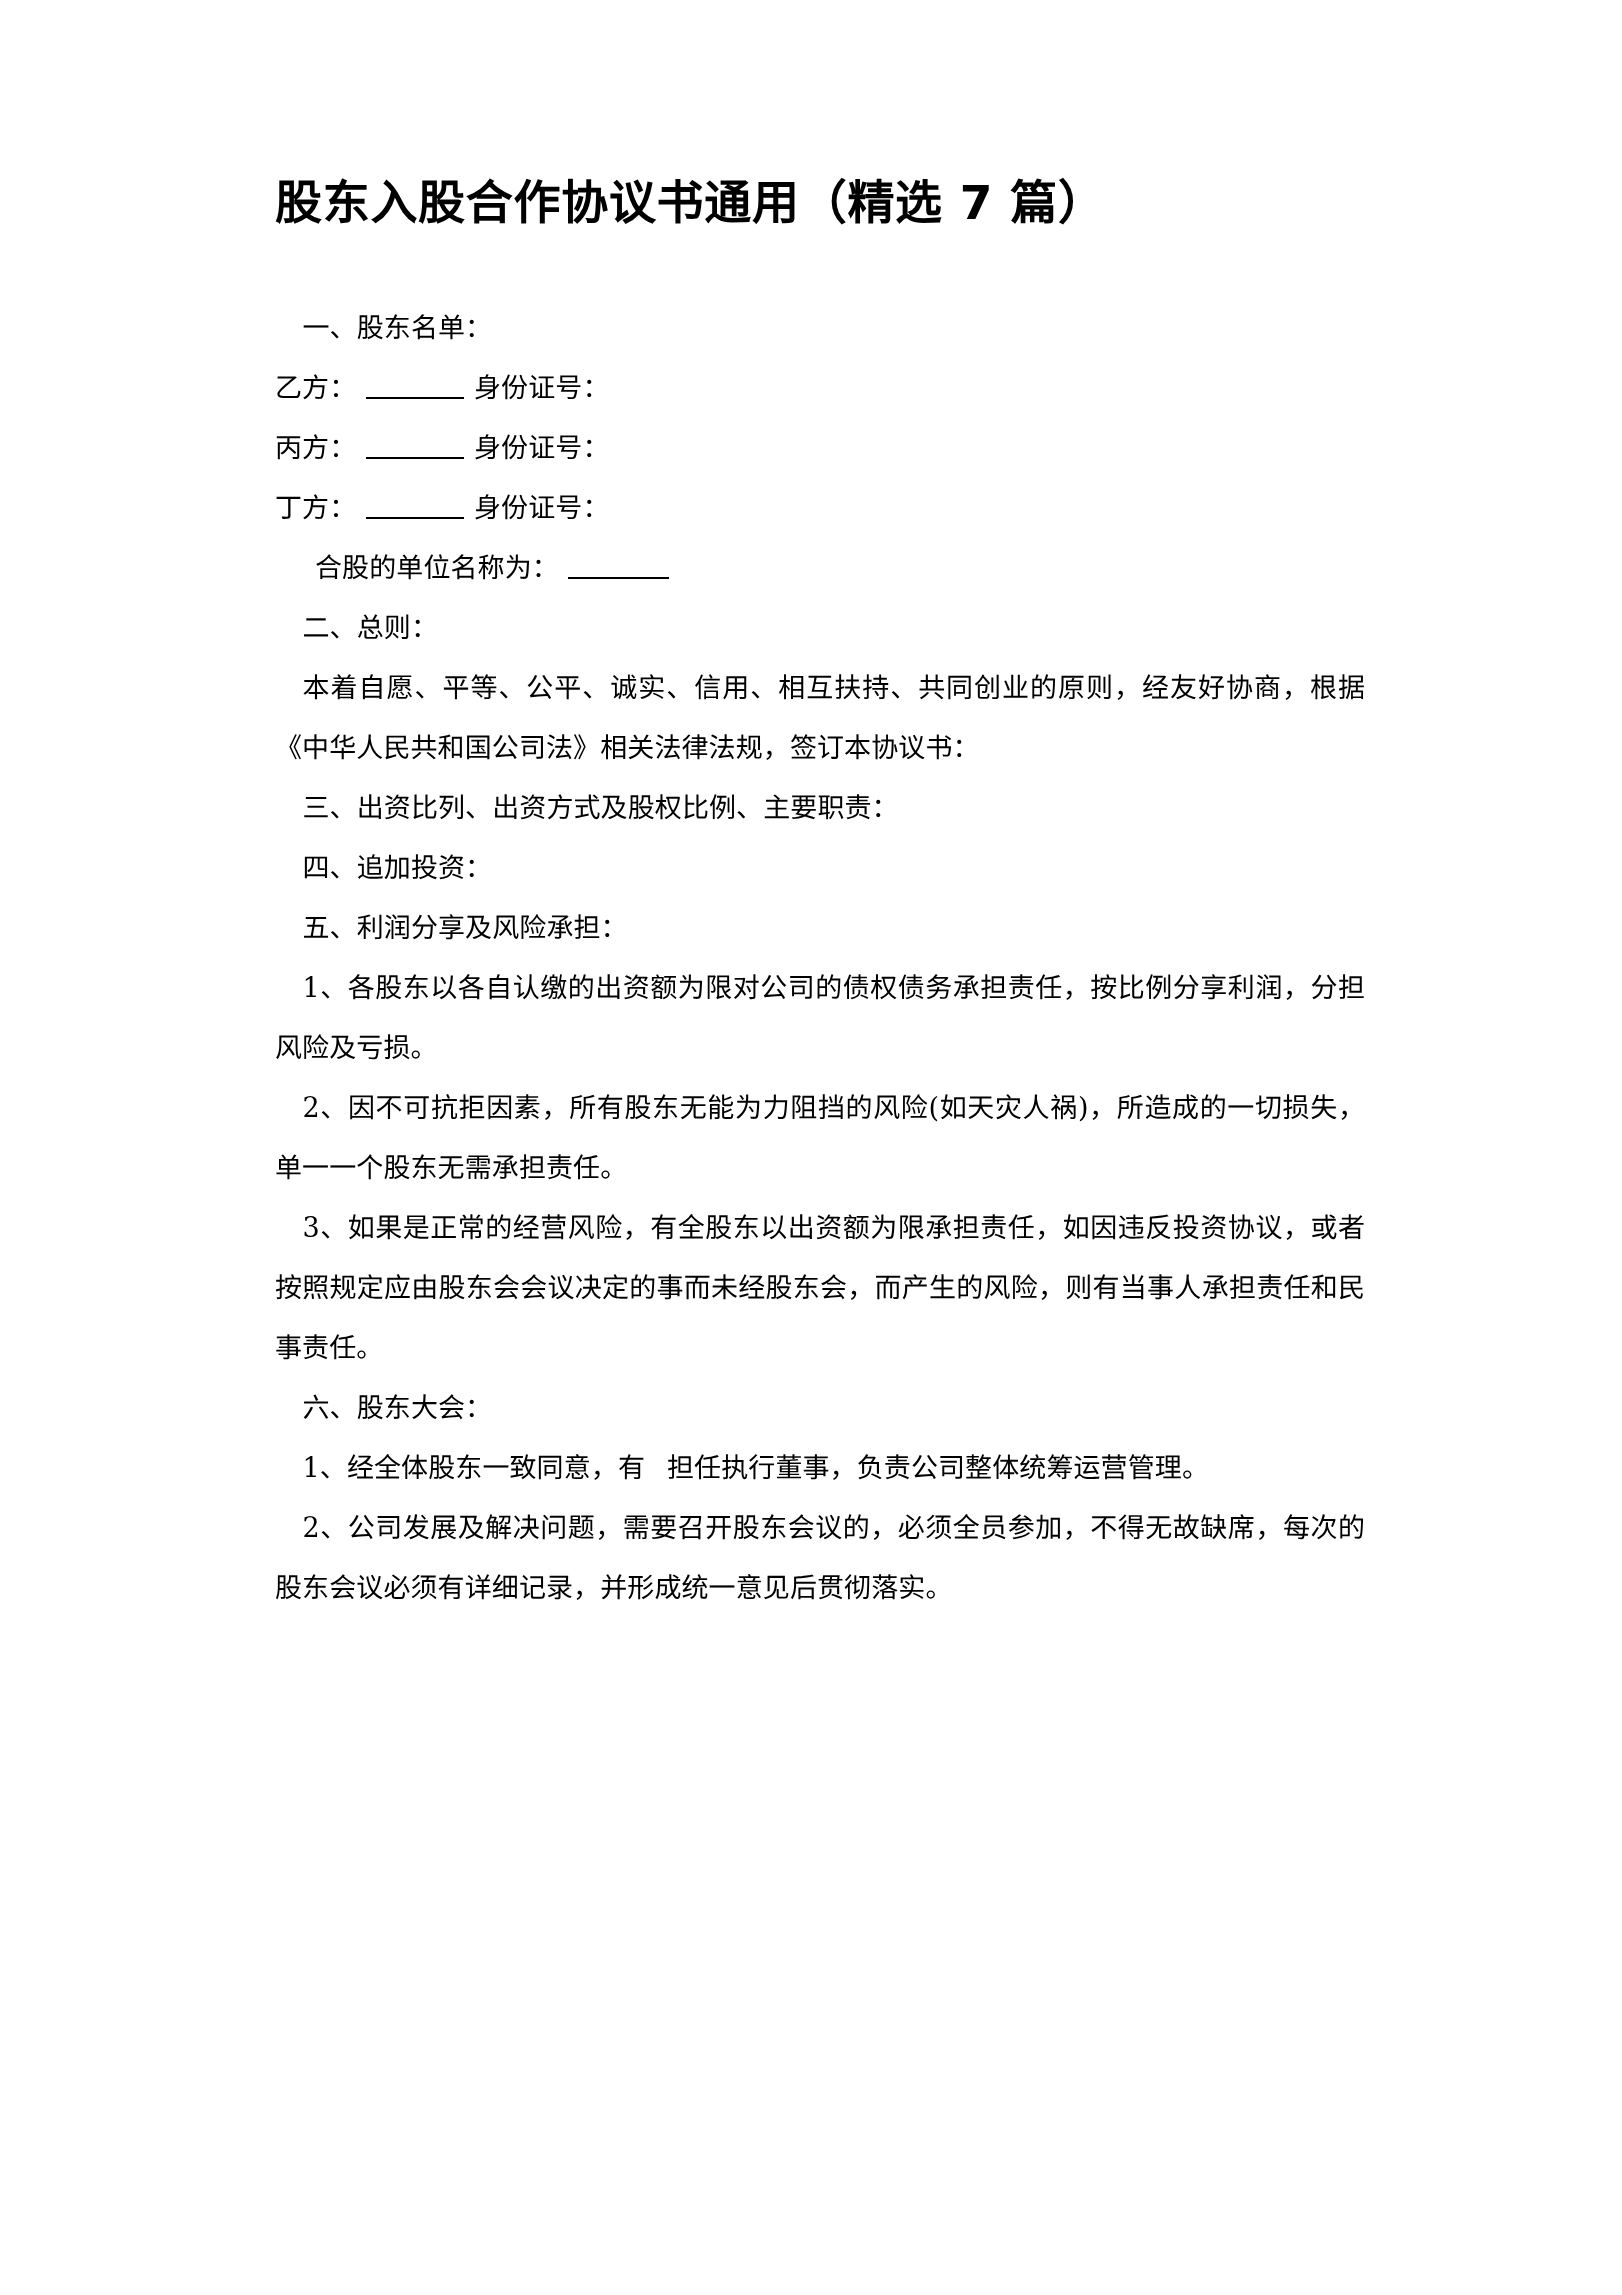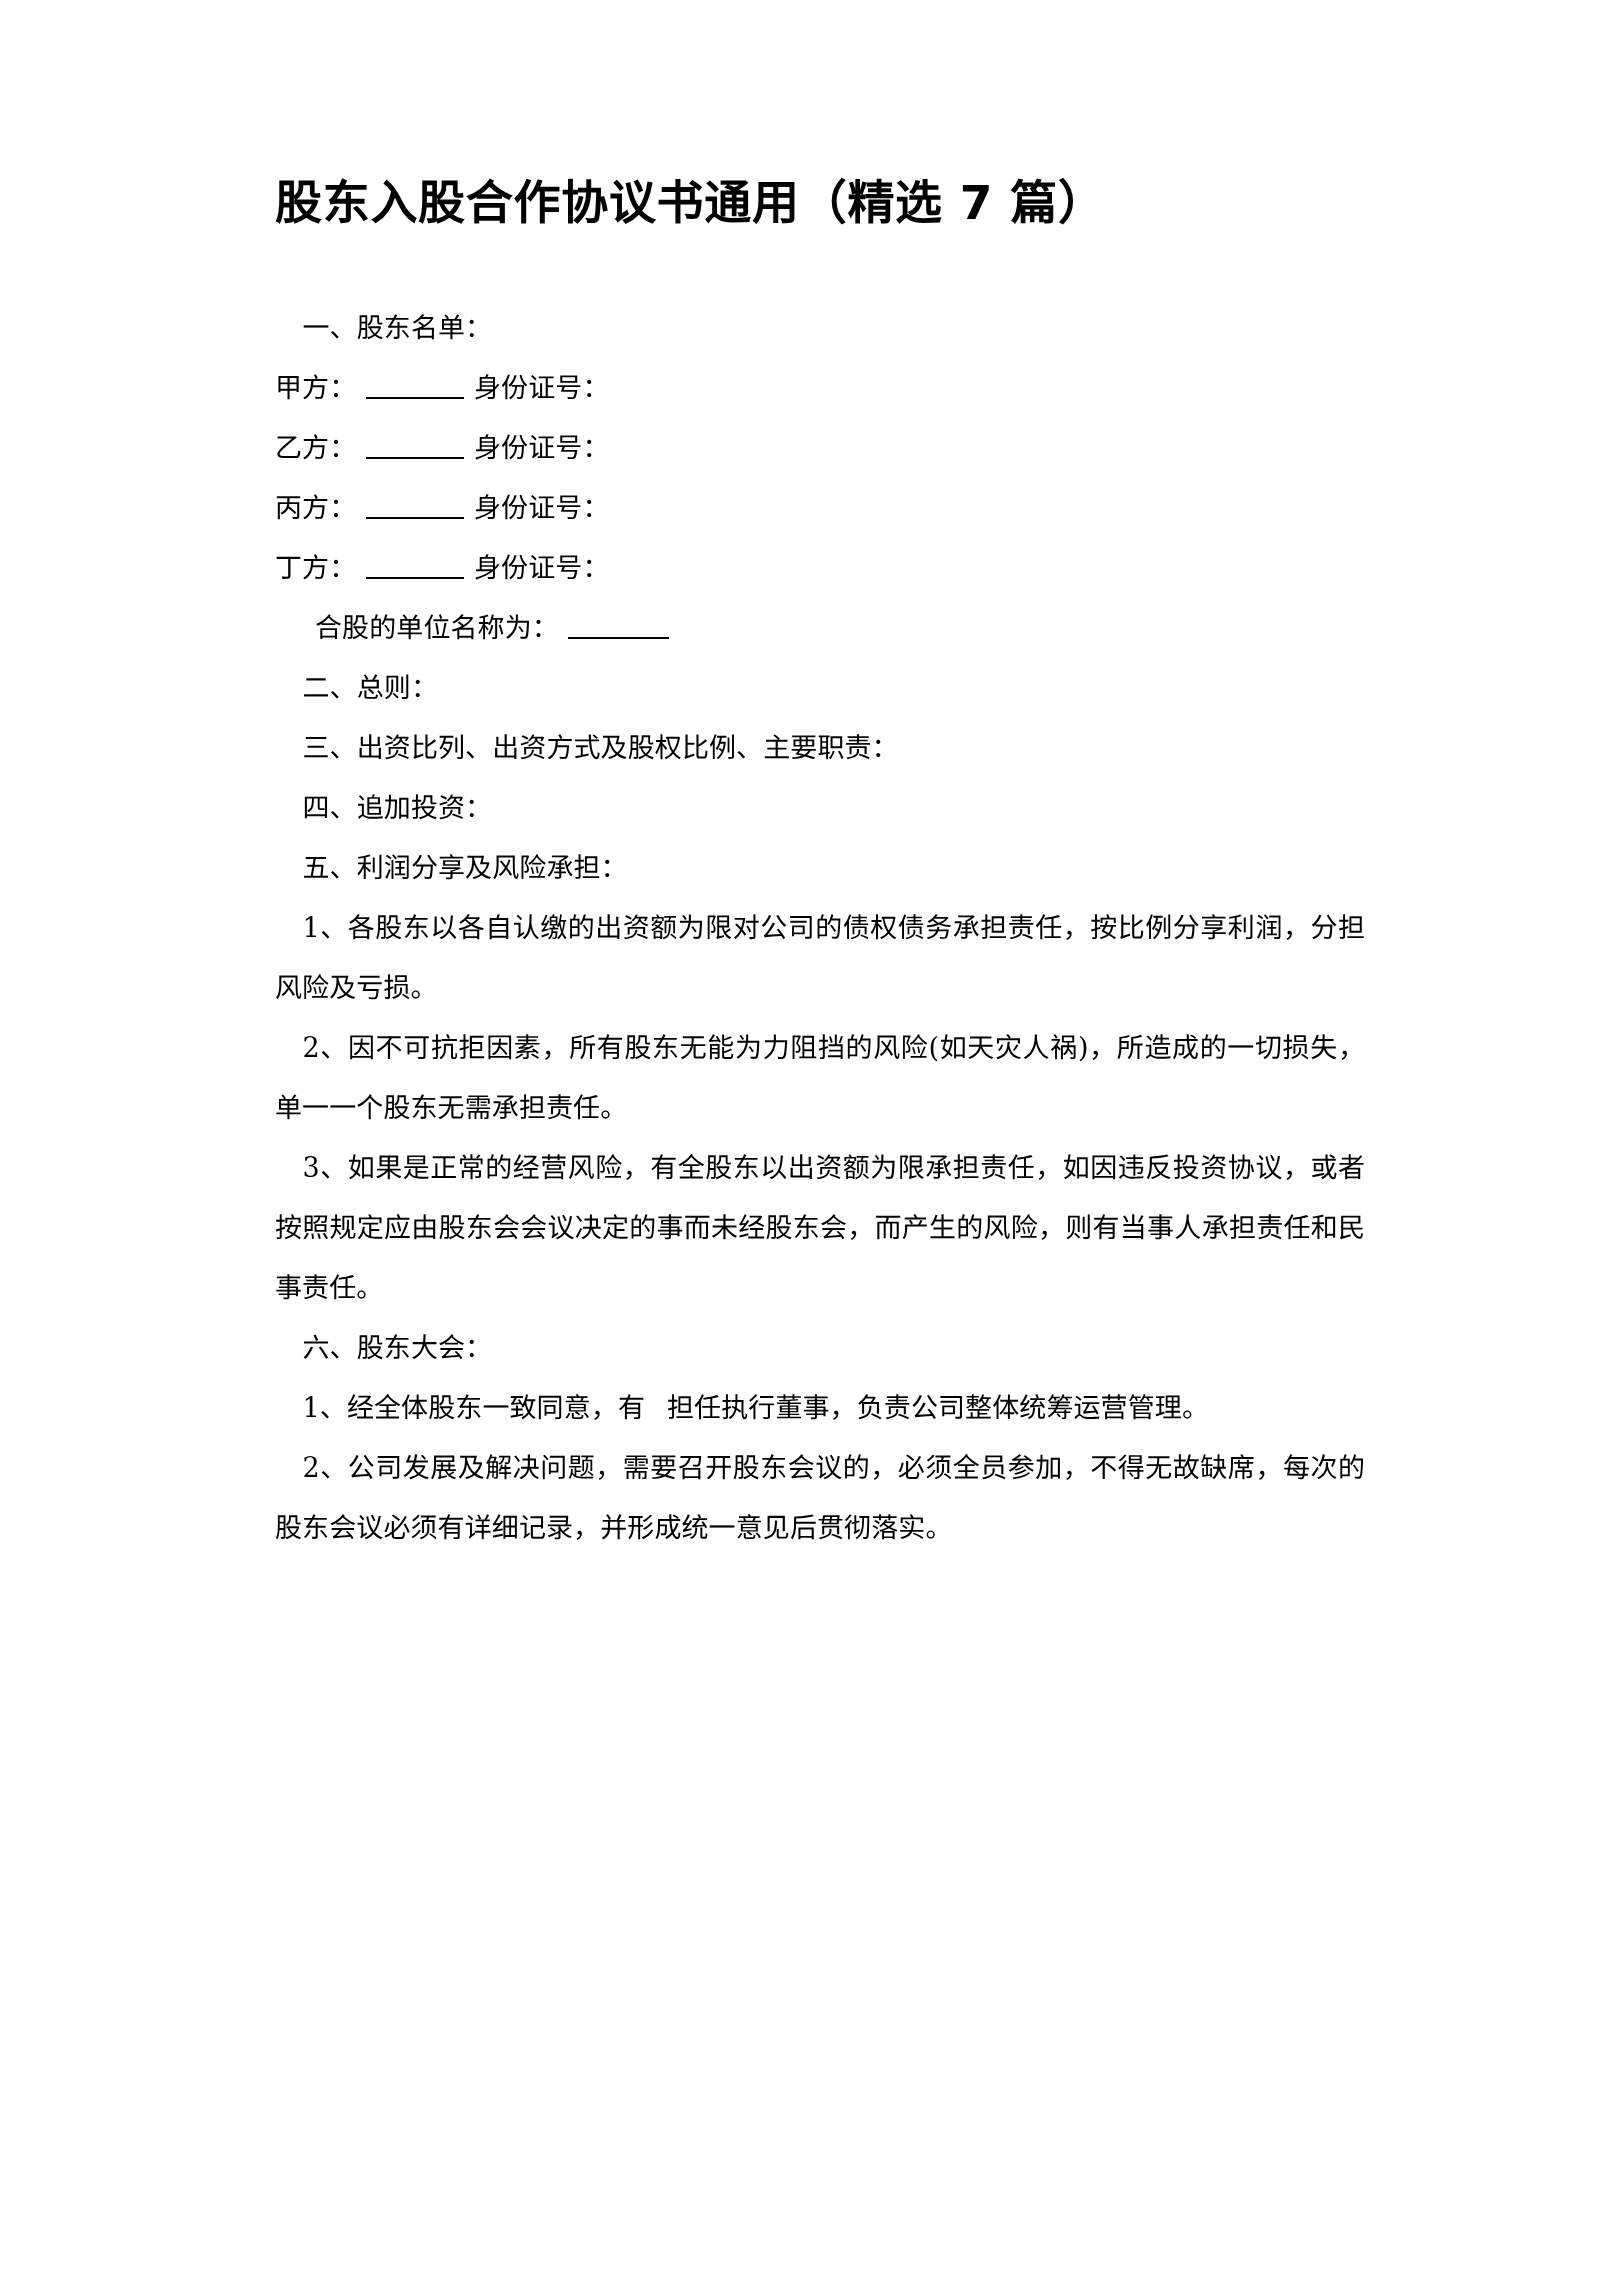--- a/index.html
+++ b/index.html
@@ -113,42 +113,40 @@
 <div class="page">
 
   <h1 class="doc-title">股东入股合作协议书通用（精选 7 篇）</h1>
 
   <div class="body-block">
 
     <p class="para subhead"></p>
 
     <p class="para">一、股东名单：</p>
 
-    <p class="para party-row">
-      <span class="party-label">甲方：</span><span class="blank-line"></span><span class="id-label">身份证号：</span>
-    </p>
 
     <p class="para party-row">
       <span class="party-label">乙方：</span><span class="blank-line"></span><span class="id-label">身份证号：</span>
     </p>
 
     <p class="para party-row">
       <span class="party-label">丙方：</span><span class="blank-line"></span><span class="id-label">身份证号：</span>
     </p>
 
     <p class="para party-row">
       <span class="party-label">丁方：</span><span class="blank-line"></span><span class="id-label">身份证号：</span>
     </p>
 
     <p class="para unit-row">
       <span>合股的单位名称为：</span><span class="blank-line wide"></span>
     </p>
 
     <p class="para">二、总则：</p>
 
+    <p class="para flow">本着自愿、平等、公平、诚实、信用、相互扶持、共同创业的原则，经友好协商，根据《中华人民共和国公司法》相关法律法规，签订本协议书：</p>
 
     <p class="para">三、出资比列、出资方式及股权比例、主要职责：</p>
 
     <p class="para">四、追加投资：</p>
 
 
     <p class="para">五、利润分享及风险承担：</p>
 
     <p class="para flow">1、各股东以各自认缴的出资额为限对公司的债权债务承担责任，按比例分享利润，分担风险及亏损。</p>
 

